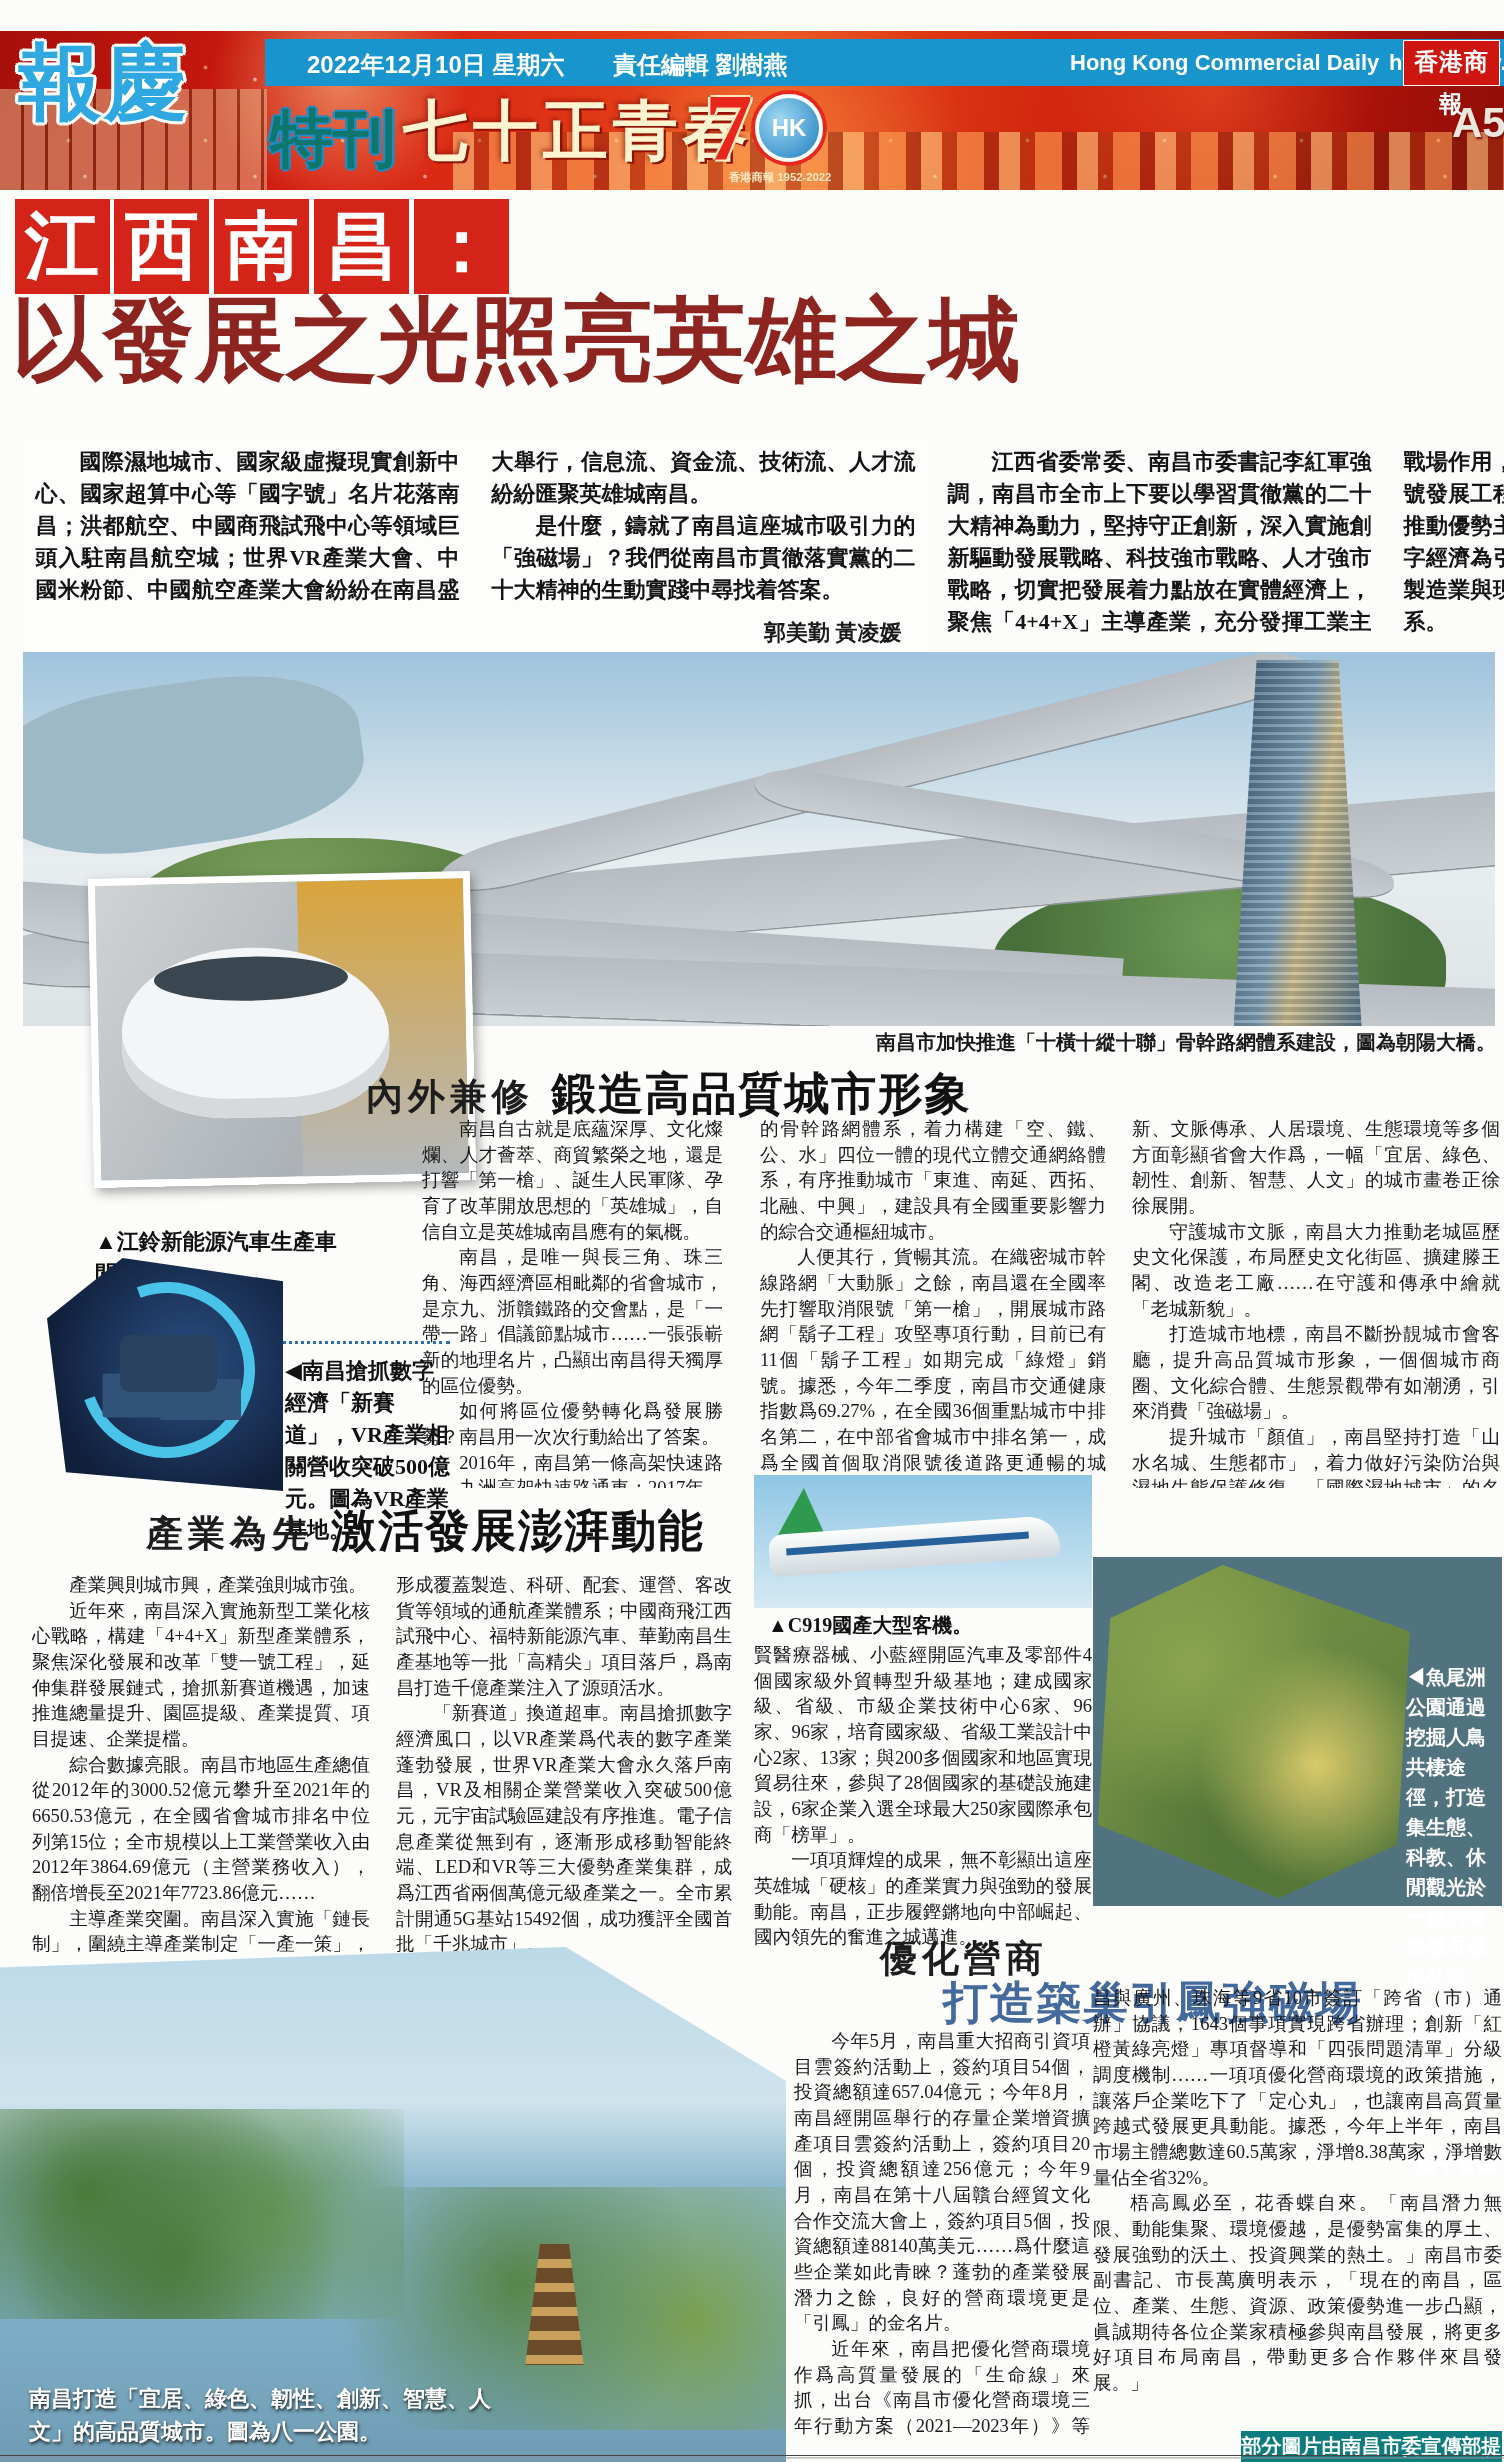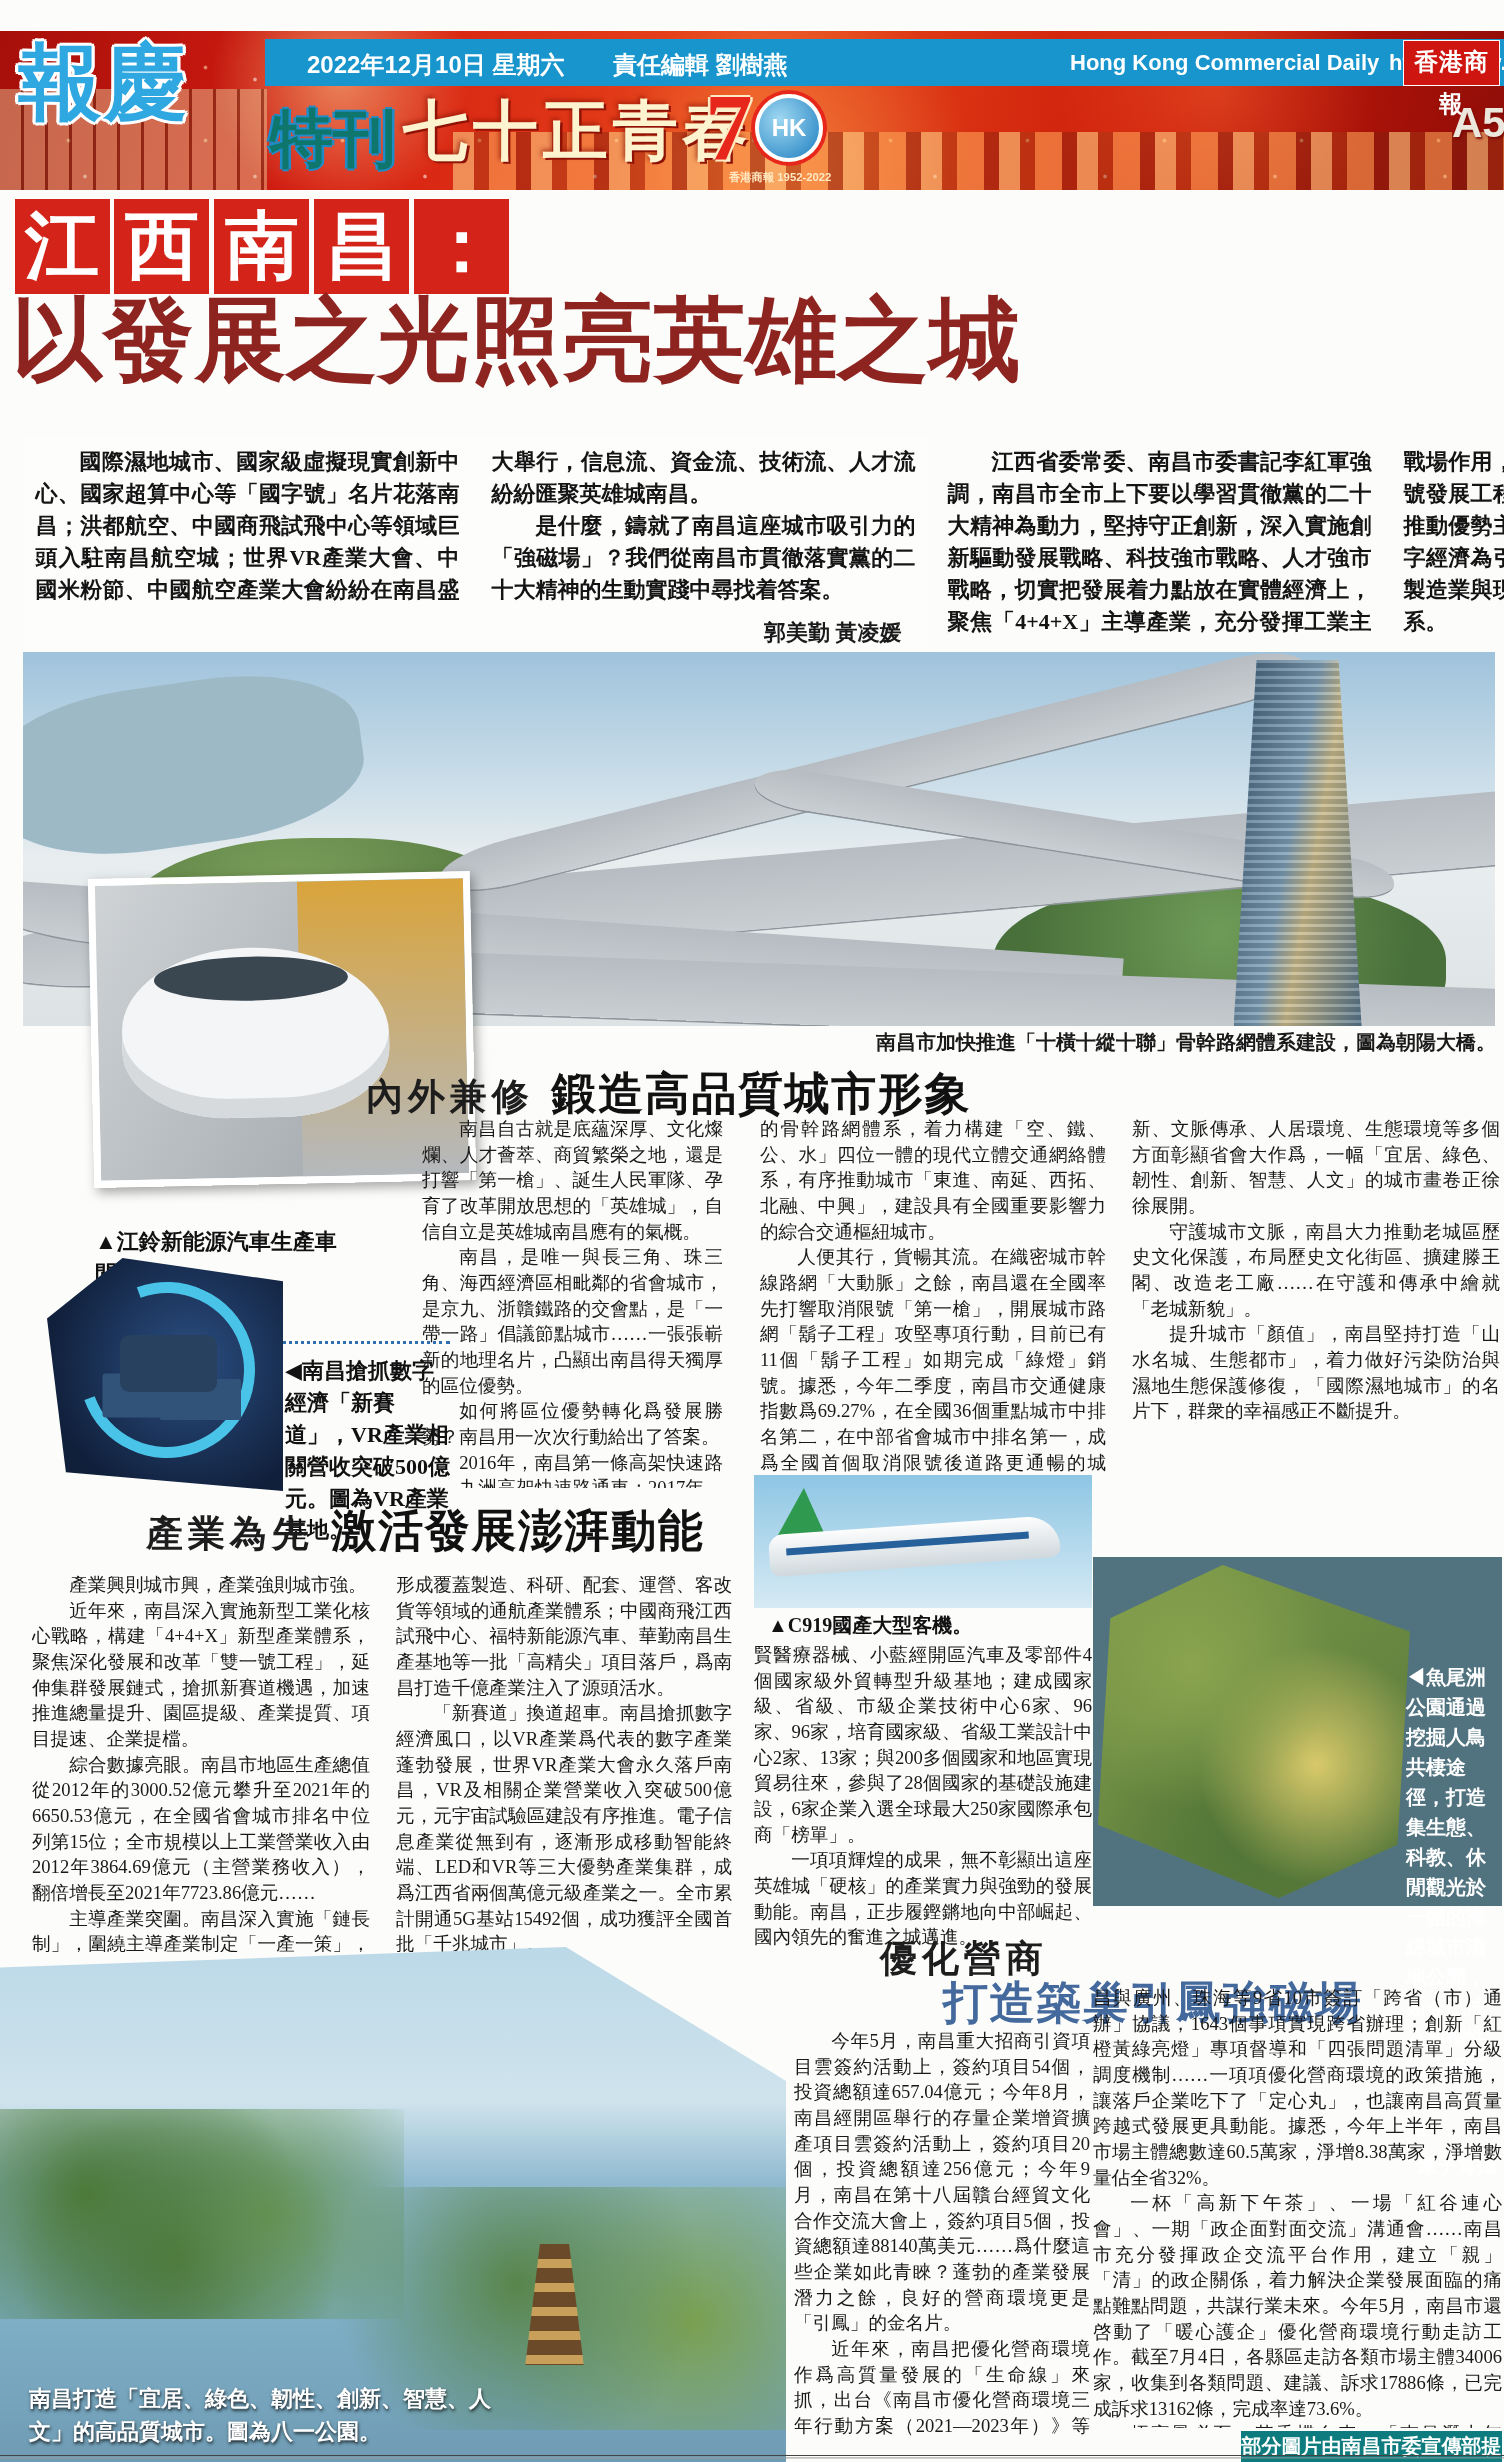--- a/index.html
+++ b/index.html
@@ -221,20 +221,21 @@
 
   </div>
   <div class="abs col" style="left:760px;top:1116px;width:346px;height:372px;">
     <p class="cont">的骨幹路網體系，着力構建「空、鐵、公、水」四位一體的現代立體交通網絡體系，有序推動城市「東進、南延、西拓、北融、中興」，建設具有全國重要影響力的綜合交通樞紐城市。</p>
     <p>人便其行，貨暢其流。在織密城市幹線路網「大動脈」之餘，南昌還在全國率先打響取消限號「第一槍」，開展城市路網「鬍子工程」攻堅專項行動，目前已有11個「鬍子工程」如期完成「綠燈」銷號。據悉，今年二季度，南昌市交通健康指數爲69.27%，在全國36個重點城市中排名第二，在中部省會城市中排名第一，成爲全國首個取消限號後道路更通暢的城市。</p>
 
   </div>
   <div class="abs col" style="left:1132px;top:1116px;width:368px;height:372px;">
     <p class="cont">新、文脈傳承、人居環境、生態環境等多個方面彰顯省會大作爲，一幅「宜居、綠色、韌性、創新、智慧、人文」的城市畫卷正徐徐展開。</p>
     <p>守護城市文脈，南昌大力推動老城區歷史文化保護，布局歷史文化街區、擴建滕王閣、改造老工廠……在守護和傳承中繪就「老城新貌」。</p>
+    <p>打造城市地標，南昌不斷扮靚城市會客廳，提升高品質城市形象，一個個城市商圈、文化綜合體、生態景觀帶有如潮湧，引來消費「強磁場」。</p>
     <p>提升城市「顏值」，南昌堅持打造「山水名城、生態都市」，着力做好污染防治與濕地生態保護修復，「國際濕地城市」的名片下，群衆的幸福感正不斷提升。</p>
 
   </div>
 
   <div class="abs sechead" style="left:146px;top:1501px;">
     <span class="k">產業為先</span><span class="t">激活發展澎湃動能</span>
   </div>
   <div class="abs col" style="left:32px;top:1572px;width:338px;height:380px;">
     <p>產業興則城市興，產業強則城市強。</p>
     <p>近年來，南昌深入實施新型工業化核心戰略，構建「4+4+X」新型產業體系，聚焦深化發展和改革「雙一號工程」，延伸集群發展鏈式，搶抓新賽道機遇，加速推進總量提升、園區提級、產業提質、項目提速、企業提檔。</p>
@@ -271,21 +272,20 @@
   <div class="abs sechead" style="left:943px;top:1973px;">
     <span class="t blue" style="margin-left:0;">打造築巢引鳳強磁場</span>
   </div>
   <div class="abs col" style="left:794px;top:2028px;width:296px;height:414px;">
     <p>今年5月，南昌重大招商引資項目雲簽約活動上，簽約項目54個，投資總額達657.04億元；今年8月，南昌經開區舉行的存量企業增資擴產項目雲簽約活動上，簽約項目20個，投資總額達256億元；今年9月，南昌在第十八屆贛台經貿文化合作交流大會上，簽約項目5個，投資總額達88140萬美元……爲什麼這些企業如此青睞？蓬勃的產業發展潛力之餘，良好的營商環境更是「引鳳」的金名片。</p>
     <p>近年來，南昌把優化營商環境作爲高質量發展的「生命線」來抓，出台《南昌市優化營商環境三年行動方案（2021—2023年）》等系列文件，明確把南昌建設成爲全國雙向開放新高地、區域性營商環境新標杆。</p>
 
   </div>
   <div class="abs col" style="left:1093px;top:1985px;width:409px;height:443px;">
     <p class="cont">昌與廣州、珠海等9省10市簽訂「跨省（市）通辦」協議，1643個事項實現跨省辦理；創新「紅橙黃綠亮燈」專項督導和「四張問題清單」分級調度機制……一項項優化營商環境的政策措施，讓落戶企業吃下了「定心丸」，也讓南昌高質量跨越式發展更具動能。據悉，今年上半年，南昌市場主體總數達60.5萬家，淨增8.38萬家，淨增數量佔全省32%。</p>
-    <p>一杯「高新下午茶」、一場「紅谷連心會」、一期「政企面對面交流」溝通會……南昌市充分發揮政企交流平台作用，建立「親」「清」的政企關係，着力解決企業發展面臨的痛點難點問題，共謀行業未來。今年5月，南昌市還啓動了「暖心護企」優化營商環境行動走訪工作。截至7月4日，各縣區走訪各類市場主體34006家，收集到各類問題、建議、訴求17886條，已完成訴求13162條，完成率達73.6%。</p>
     <p>梧高鳳必至，花香蝶自來。「南昌潛力無限、動能集聚、環境優越，是優勢富集的厚土、發展強勁的沃土、投資興業的熱土。」南昌市委副書記、市長萬廣明表示，「現在的南昌，區位、產業、生態、資源、政策優勢進一步凸顯，眞誠期待各位企業家積極參與南昌發展，將更多好項目布局南昌，帶動更多合作夥伴來昌發展。」</p>
   </div>
 
   <div class="abs park photo">
     <div class="trees1"></div>
     <div class="trees2"></div>
     <div class="pagoda"></div>
   </div>
   <div class="abs park-cap">南昌打造「宜居、綠色、韌性、創新、智慧、人文」的高品質城市。圖為八一公園。</div>
 

